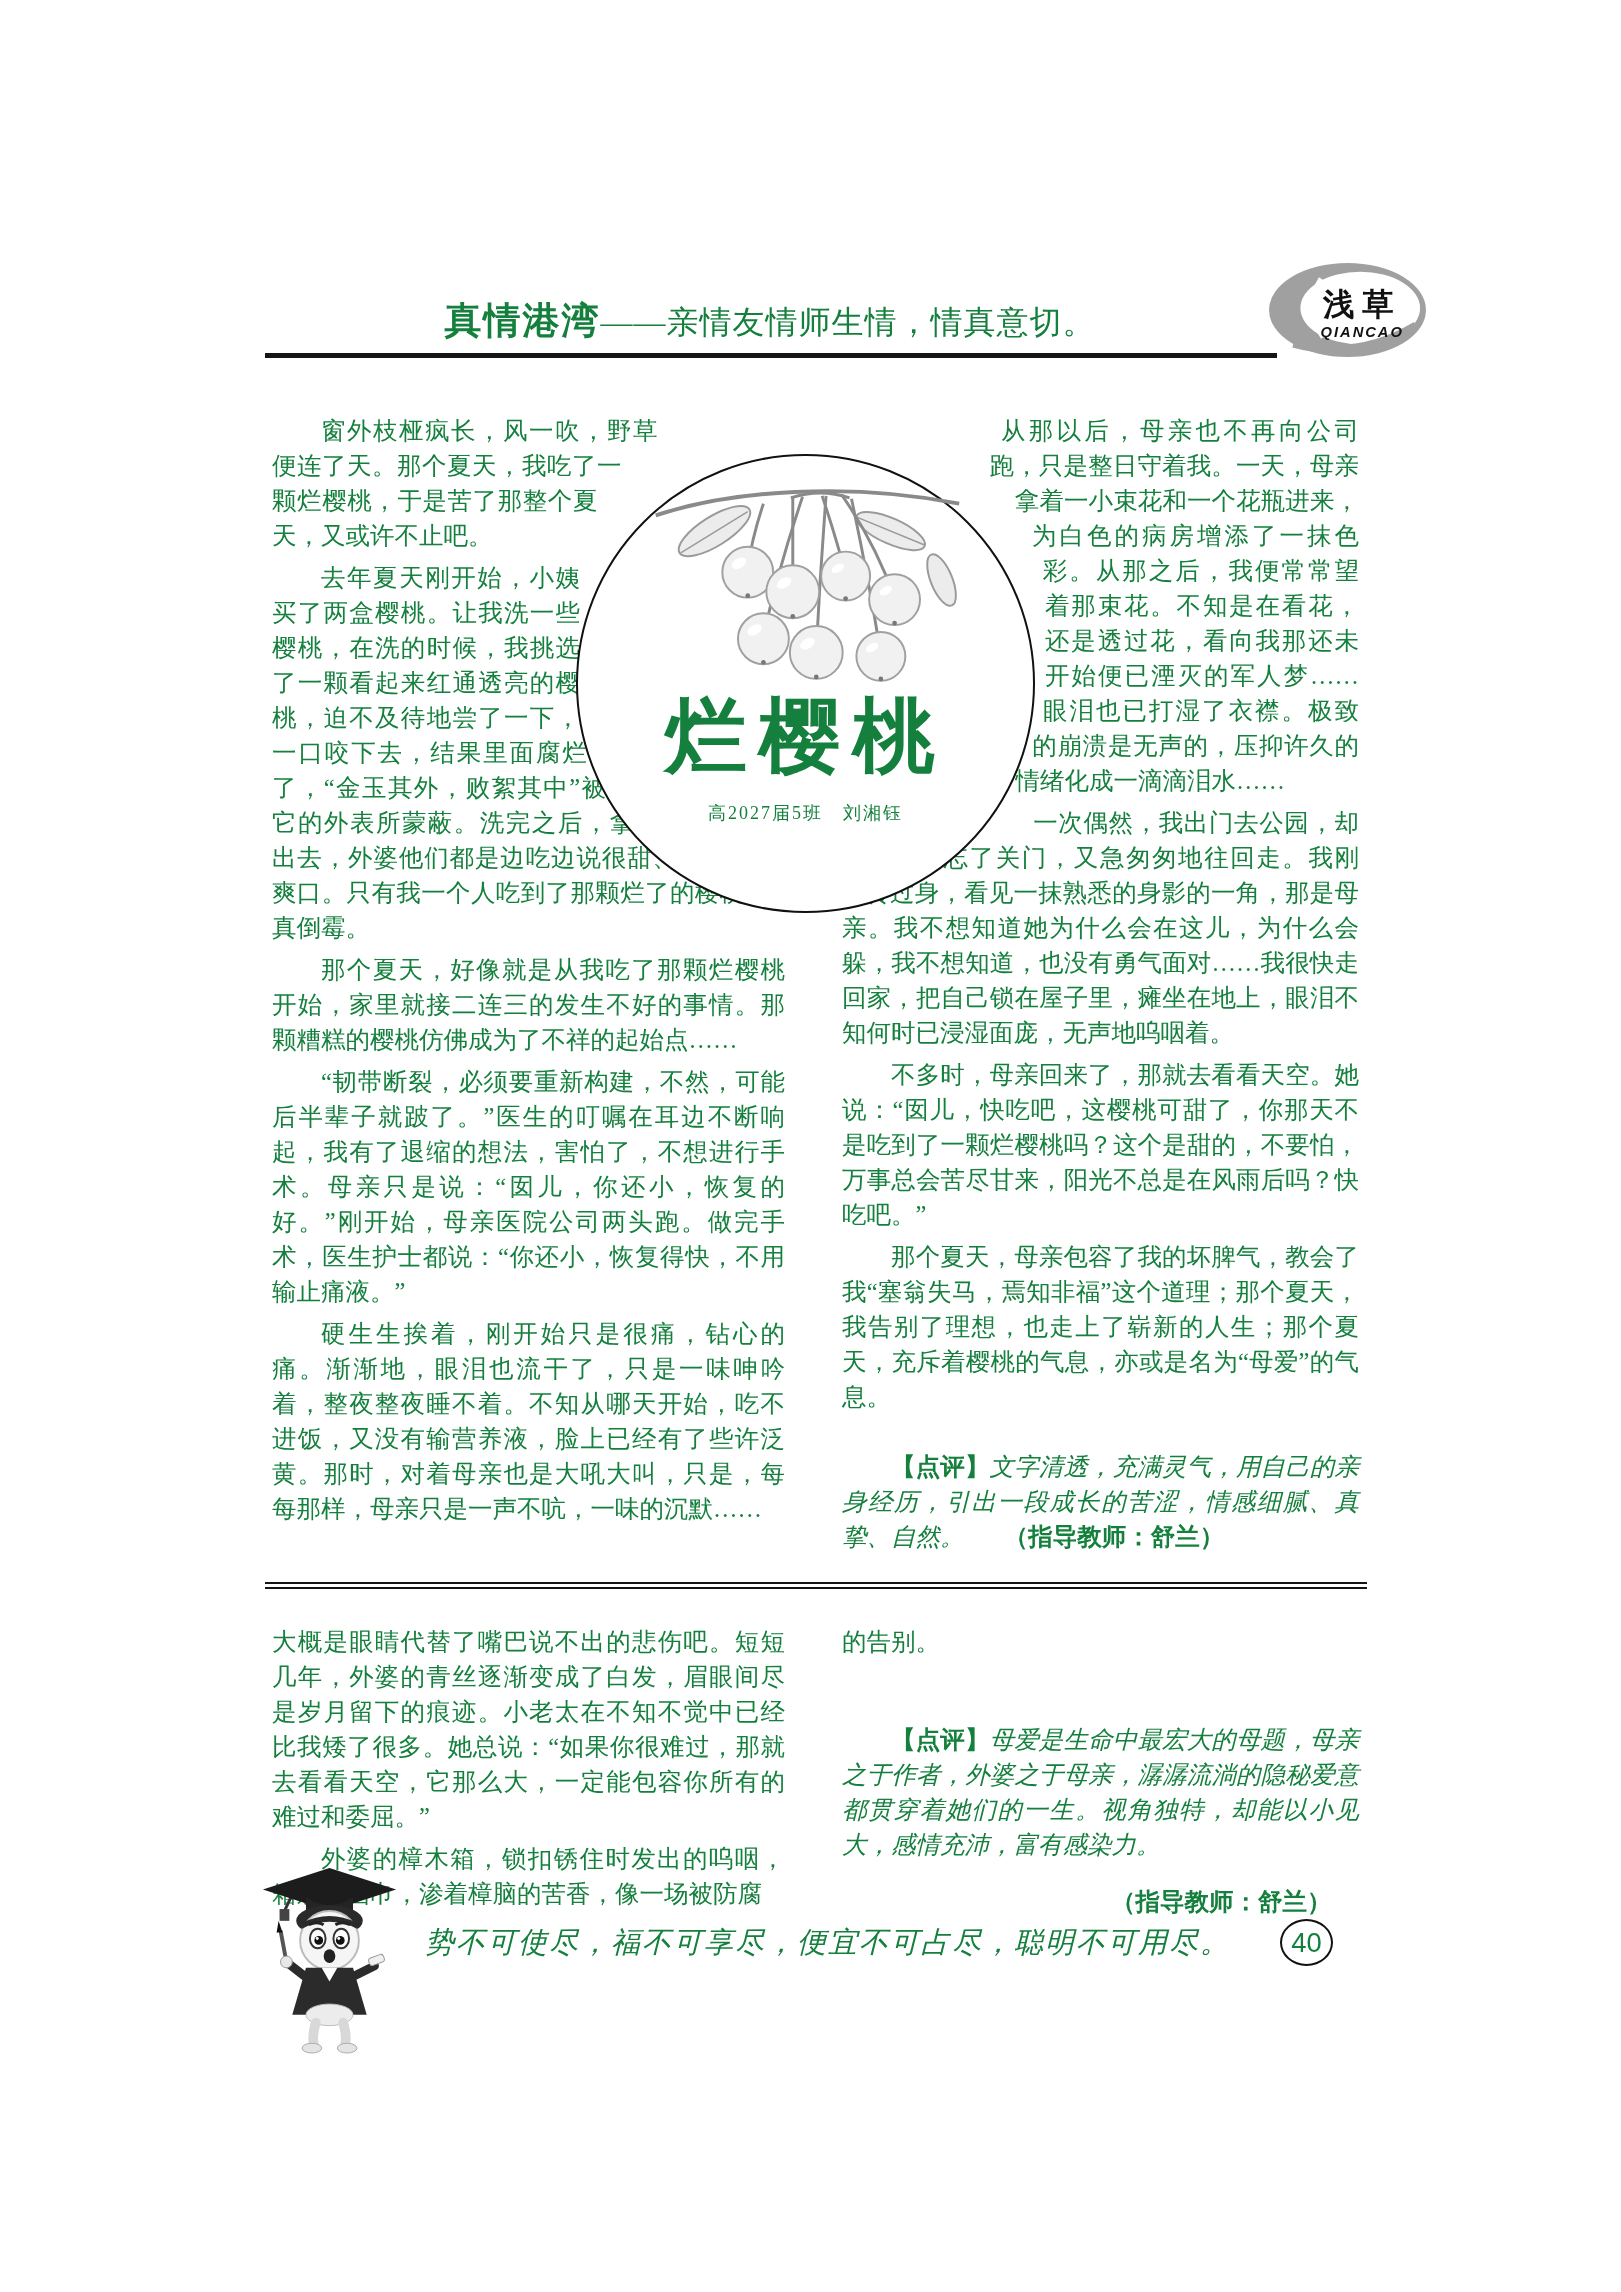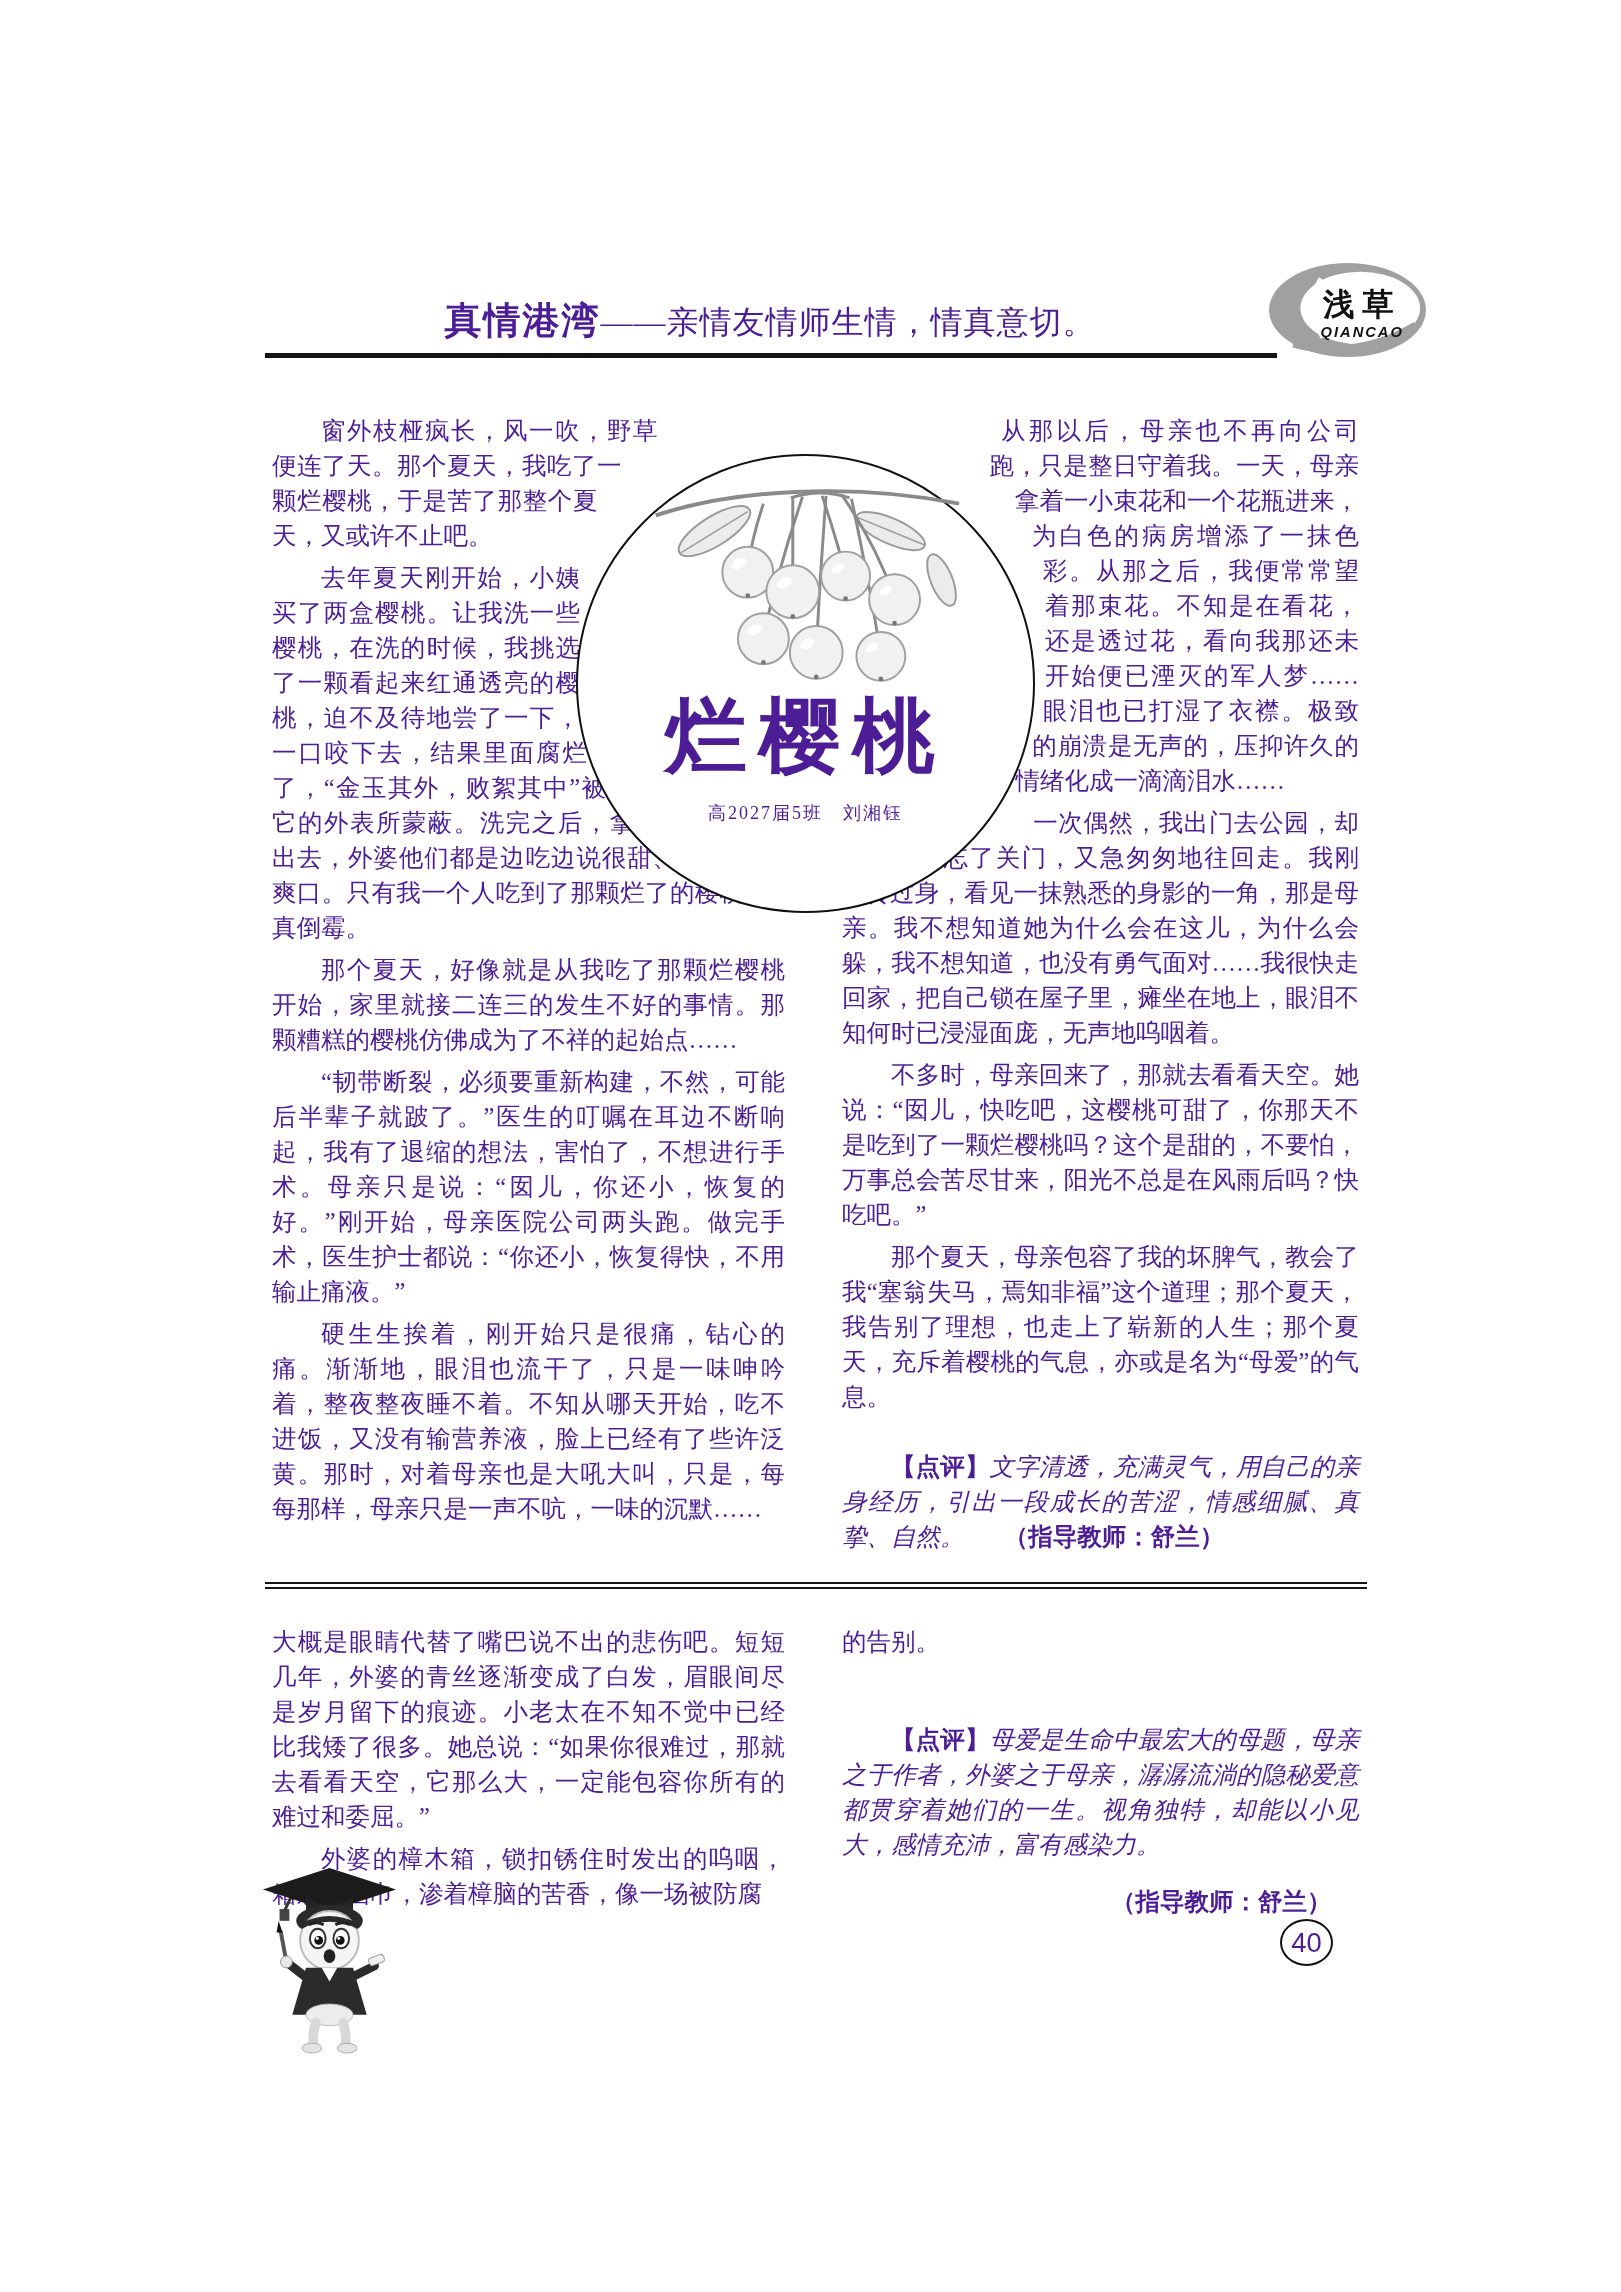--- a/index.html
+++ b/index.html
@@ -1,18 +1,18 @@
 <!DOCTYPE html>
 <html><head>
 <meta charset="utf-8">
 <style>
   html,body { margin:0; padding:0; background:#ffffff; }
   .page {
     position:relative; width:1621px; height:2293px; margin:0 auto;
-    background:#ffffff; overflow:hidden; color:#4c1d95;
+    background:#ffffff; overflow:hidden; color:#15803d;
     font-family:"Liberation Serif", serif;
   }
   
   .header-text { position:absolute; top:296px; left:265px; width:1010px; text-align:center; white-space:nowrap; }
   .header-title { font-family:"Liberation Sans", sans-serif; font-weight:bold; font-size:37px; letter-spacing:2px; }
   .header-subtitle { font-family:"Liberation Serif", serif; font-size:32px; letter-spacing:1px; }
   .header-rule { position:absolute; top:353px; left:265px; width:1012px; height:4.9px; background:#151515; }
   .logo { position:absolute; top:259px; left:1264px; width:167px; height:103px; }
   
   .section { position:absolute; left:265px; width:1102px; display:flex; }
@@ -181,18 +181,19 @@
     <polygon points="24,56 28,68 22,68" fill="#111"></polygon>
     <circle cx="32" cy="98" r="6" fill="#e8e8e8" stroke="#999"></circle>
     <line x1="102" y1="112" x2="122" y2="102" stroke="#2b2b2b" stroke-width="9" stroke-linecap="round"></line>
     <rect x="116" y="92" width="16" height="8" rx="3" fill="#f0f0f0" stroke="#999" transform="rotate(-20 124 96)"></rect>
     <ellipse cx="76" cy="152" rx="24" ry="11" fill="#ececec" stroke="#bbb"></ellipse>
     <path d="M62,160 Q58,174 60,182" stroke="#d8d8d8" stroke-width="10" stroke-linecap="round" fill="none"></path>
     <path d="M90,160 Q94,174 92,182" stroke="#d8d8d8" stroke-width="10" stroke-linecap="round" fill="none"></path>
     <ellipse cx="58" cy="186" rx="10" ry="5" fill="#e4e4e4" stroke="#aaa"></ellipse>
     <ellipse cx="94" cy="186" rx="10" ry="5" fill="#e4e4e4" stroke="#aaa"></ellipse>
   </svg>
+  <div class="motto">势不可使尽，福不可享尽，便宜不可占尽，聪明不可用尽。</div>
   <div class="page-badge">
     <span>40</span>
   </div>
 
 </div>
 
 
 </body></html>

